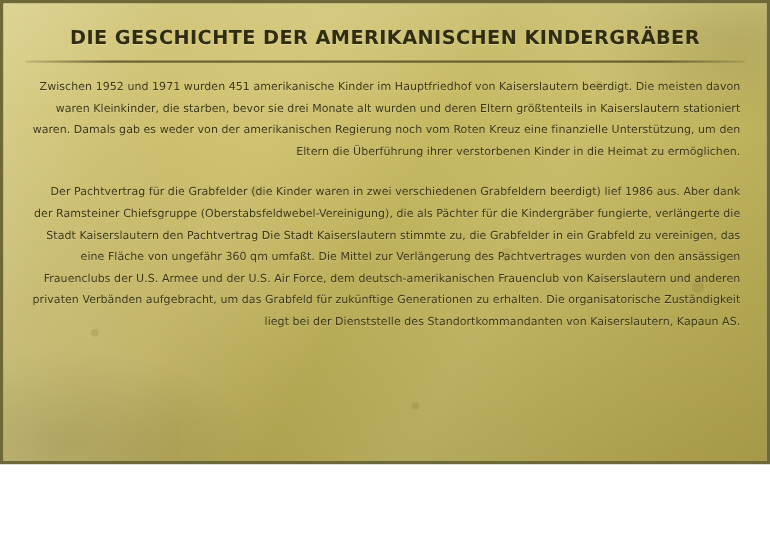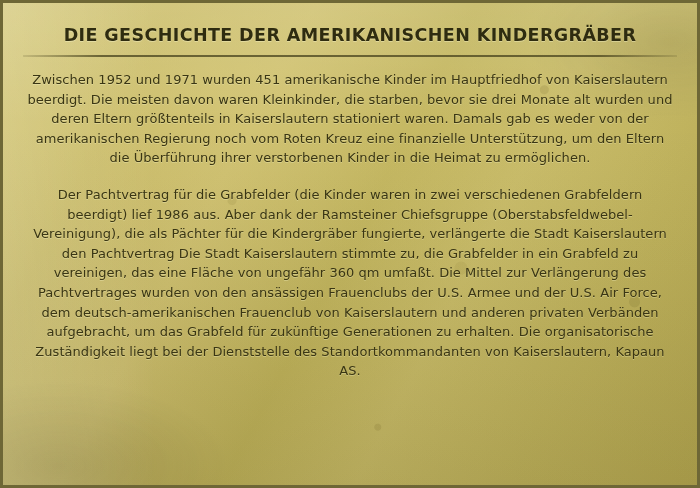--- a/index.html
+++ b/index.html
@@ -8,21 +8,21 @@
   }
   body {
     width: 700px;
     height: 488px;
     overflow: hidden;
     font-family: "DejaVu Sans", sans-serif;
   }
   .plaque {
     position: relative;
     width: 700px;
-    height: 488px;
+    height: 422px;
     box-sizing: border-box;
     background:
       radial-gradient(ellipse 900px 500px at 30% 20%, rgba(214,201,120,0.55) 0%, rgba(190,177,96,0.15) 55%, rgba(160,148,70,0.25) 100%),
       linear-gradient(118deg, #cfc173 0%, #c6b765 18%, #cdbe6f 33%, #bdb058 50%, #c8bb68 64%, #bfb25c 80%, #b4a64f 100%);
     border: 3px solid #6e6736;
     padding: 8px 18px 8px 18px;
     color: #3b3714;
   }
   
   .plaque::before {
@@ -69,23 +69,23 @@
     height: 2px;
     background: linear-gradient(90deg, rgba(70,65,28,0.15), rgba(70,65,28,0.75) 12%, rgba(70,65,28,0.75) 88%, rgba(70,65,28,0.15));
     margin: 10px 2px 0 2px;
   }
   .body {
     margin-top: 13px;
     padding: 0 6px;
   }
   p.para {
     margin: 0 0 17px 0;
-    font-size: 13px;
+    font-size: 10px;
     line-height: 19.6px;
-    text-align: center;
+    text-align: right;
     color: #3a3614;
     text-shadow: 0 1px 0 rgba(255,255,215,0.28);
     letter-spacing: 0.05px;
   }
   p.para:last-child {
     margin-bottom: 1px;
   }
 </style>
 </head>
 <body>

